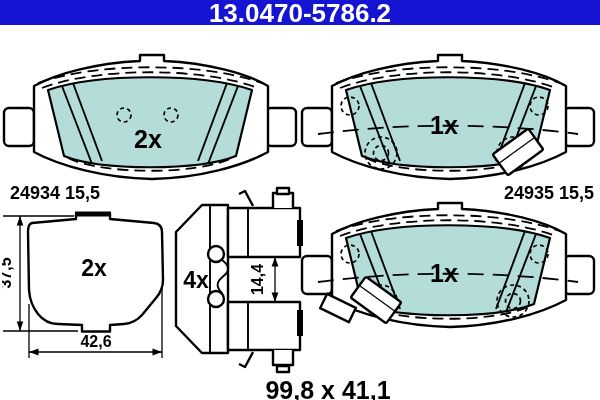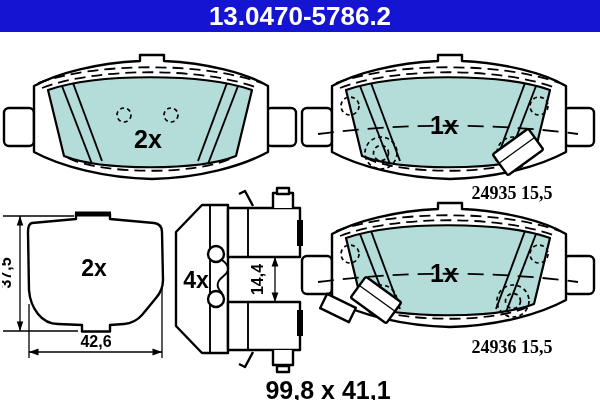--- a/index.html
+++ b/index.html
@@ -1,28 +1,28 @@
 <!DOCTYPE html>
 <html><head>
 <meta charset="utf-8">
 <style>
   html,body { margin:0; padding:0; background:#ffffff; }
   .page {
     position:relative; width:600px; height:400px; background:#ffffff;
     font-family:"Liberation Sans", sans-serif; overflow:hidden;
   }
   .hdr {
-    position:absolute; left:0; top:0; width:600px; height:32px;
+    position:absolute; left:0; top:0; width:600px; height:25px;
     background:#1414d2; color:#ffffff;
     display:flex; align-items:center; justify-content:center; gap:12px;
     font-weight:bold; font-size:26px; line-height:32px;
   }
   .draw { position:absolute; }
   .plabel { position:absolute; font-weight:bold; font-size:18px; color:#000; white-space:nowrap; }
-  .plabel.right { text-align:center;font-family:Liberation Serif, serif; }
+  .plabel.right { text-align:right; }
   .kitlabel { position:absolute; font-weight:bold; font-size:25px; color:#000; text-align:center; }
   
   .o    { fill:#ffffff; stroke:#000; stroke-width:2.4; stroke-linejoin:round; }
   .fr   { stroke:#000; stroke-width:2.2; stroke-linejoin:round; }
   .ln   { fill:none; stroke:#000; stroke-width:1.9; }
   .lnk  { fill:none; stroke:#000; stroke-width:2.4; stroke-linejoin:round; }
   .dash { fill:none; stroke:#000; stroke-width:1.8; stroke-dasharray:11 6; }
   .dashmid { fill:none; stroke:#000; stroke-width:1.8; stroke-dasharray:16 9; }
   .dashc{ fill:none; stroke:#000; stroke-width:1.7; stroke-dasharray:4 3.2; }
   .dim  { fill:none; stroke:#000; stroke-width:1.3; }
@@ -192,18 +192,18 @@
     </g>
     <g>
       <line class="dim" x1="105" y1="71" x2="105" y2="116"></line>
       <polygon class="arrow" points="105,71 101.6,80.5 108.4,80.5"></polygon>
       <polygon class="arrow" points="105,116 101.6,106.5 108.4,106.5"></polygon>
       <text class="dimt" transform="translate(93,93.5) rotate(-90)" text-anchor="middle">14,4</text>
     </g>
     <text class="qty2" x="26" y="102" text-anchor="middle">4x</text>
   </svg>
 
+  <div class="plabel" style="left:10px;top:183px">24934 15,5</div>
   <div class="plabel right" style="left:430px;top:183px;width:164px">24935 15,5</div>
-  <div class="plabel right" style="left:430px;top:337px;width:164px">24936 15,5</div>
 
   <div class="kitlabel" style="left:226px;top:376px;width:204px">99,8 x 41,1</div>
 
 </div>
 
 </body></html>

